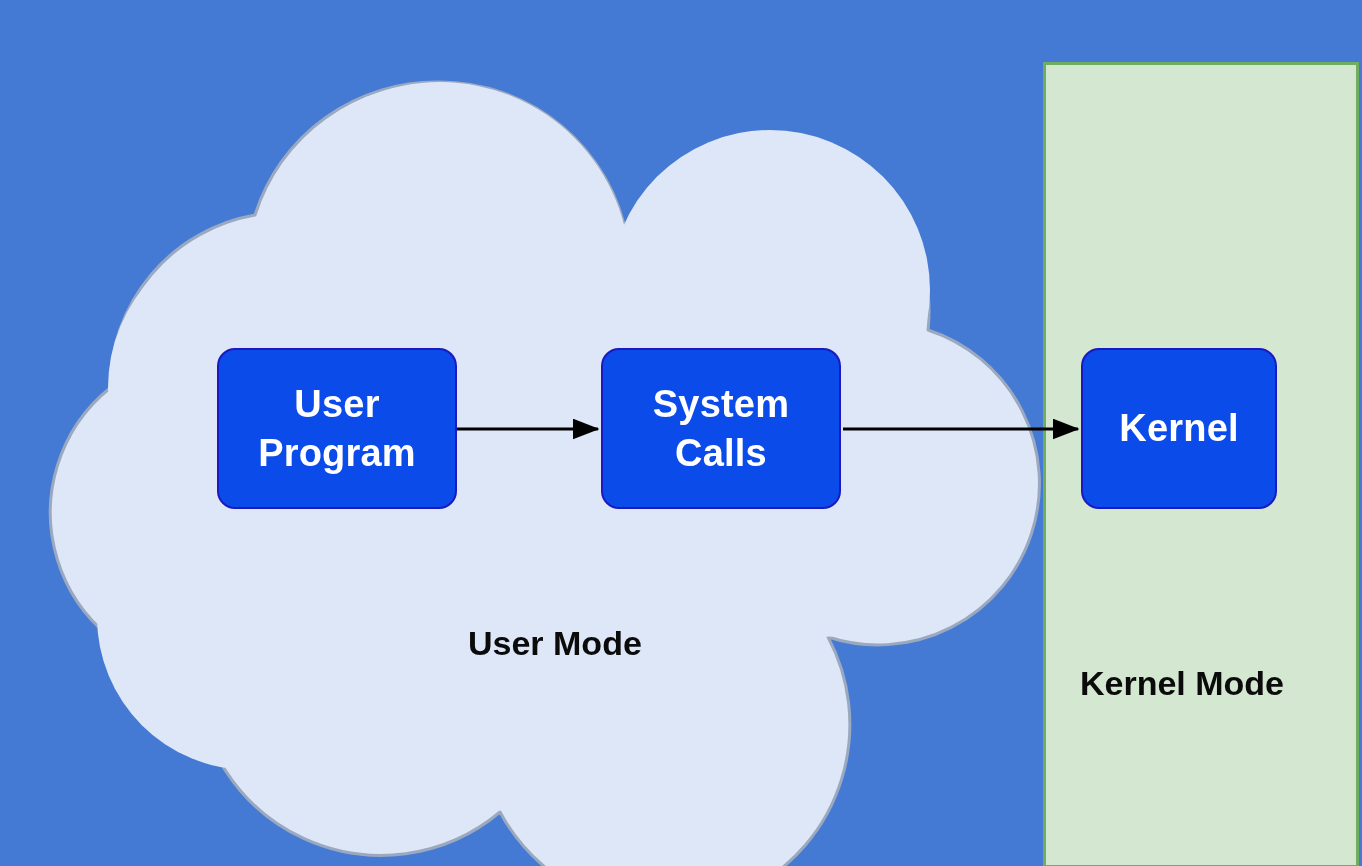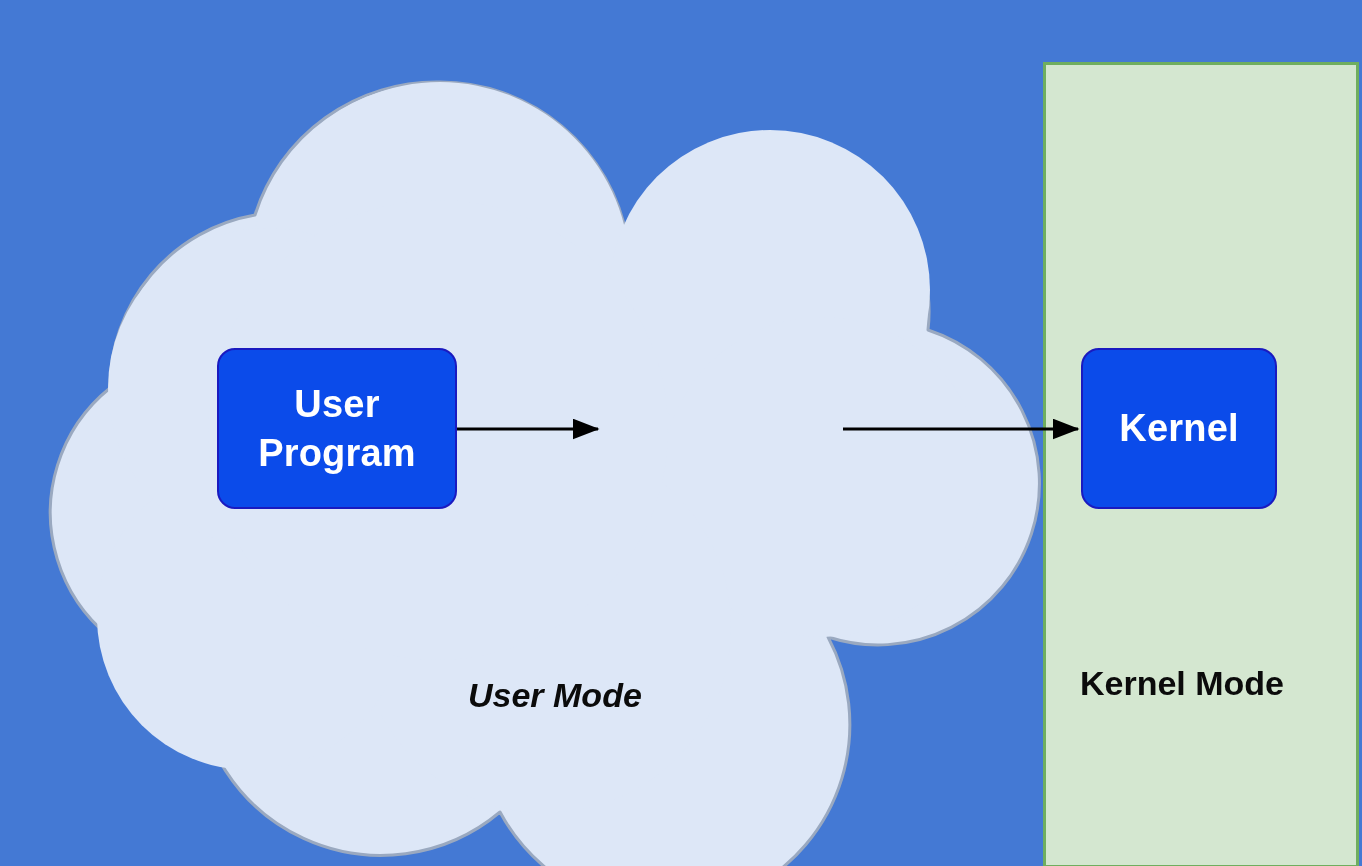--- a/index.html
+++ b/index.html
@@ -63,22 +63,21 @@
   .mode-label {
     position: absolute;
     color: #0b0b0b;
     font-weight: bold;
     font-size: 34px;
     white-space: nowrap;
     user-select: none;
   }
   #label-user-mode {
     left: 468px;
-    top: 676px;
-    font-style: italic;
+    top: 624px;
   }
   #label-kernel-mode {
     left: 1080px;
     top: 664px;
     text-align: center;
   }
 </style>
 </head>
 <body>
 
@@ -120,20 +119,22 @@
     </defs>
 
     <line x1="443" y1="429" x2="598" y2="429" stroke="#000000" stroke-width="3" marker-end="url(#arrowhead)"></line>
 
     <line x1="843" y1="429" x2="1078" y2="429" stroke="#000000" stroke-width="3" marker-end="url(#arrowhead)"></line>
   </svg>
 
   <div class="node-box" id="box-user-program">User
 Program</div>
 
+  <div class="node-box" id="box-system-calls">System
+Calls</div>
 
   <div class="node-box" id="box-kernel">Kernel</div>
 
   <div class="mode-label" id="label-user-mode">User Mode</div>
 
   <div class="mode-label" id="label-kernel-mode">Kernel Mode</div>
 
 </div>
 
 </body></html>

